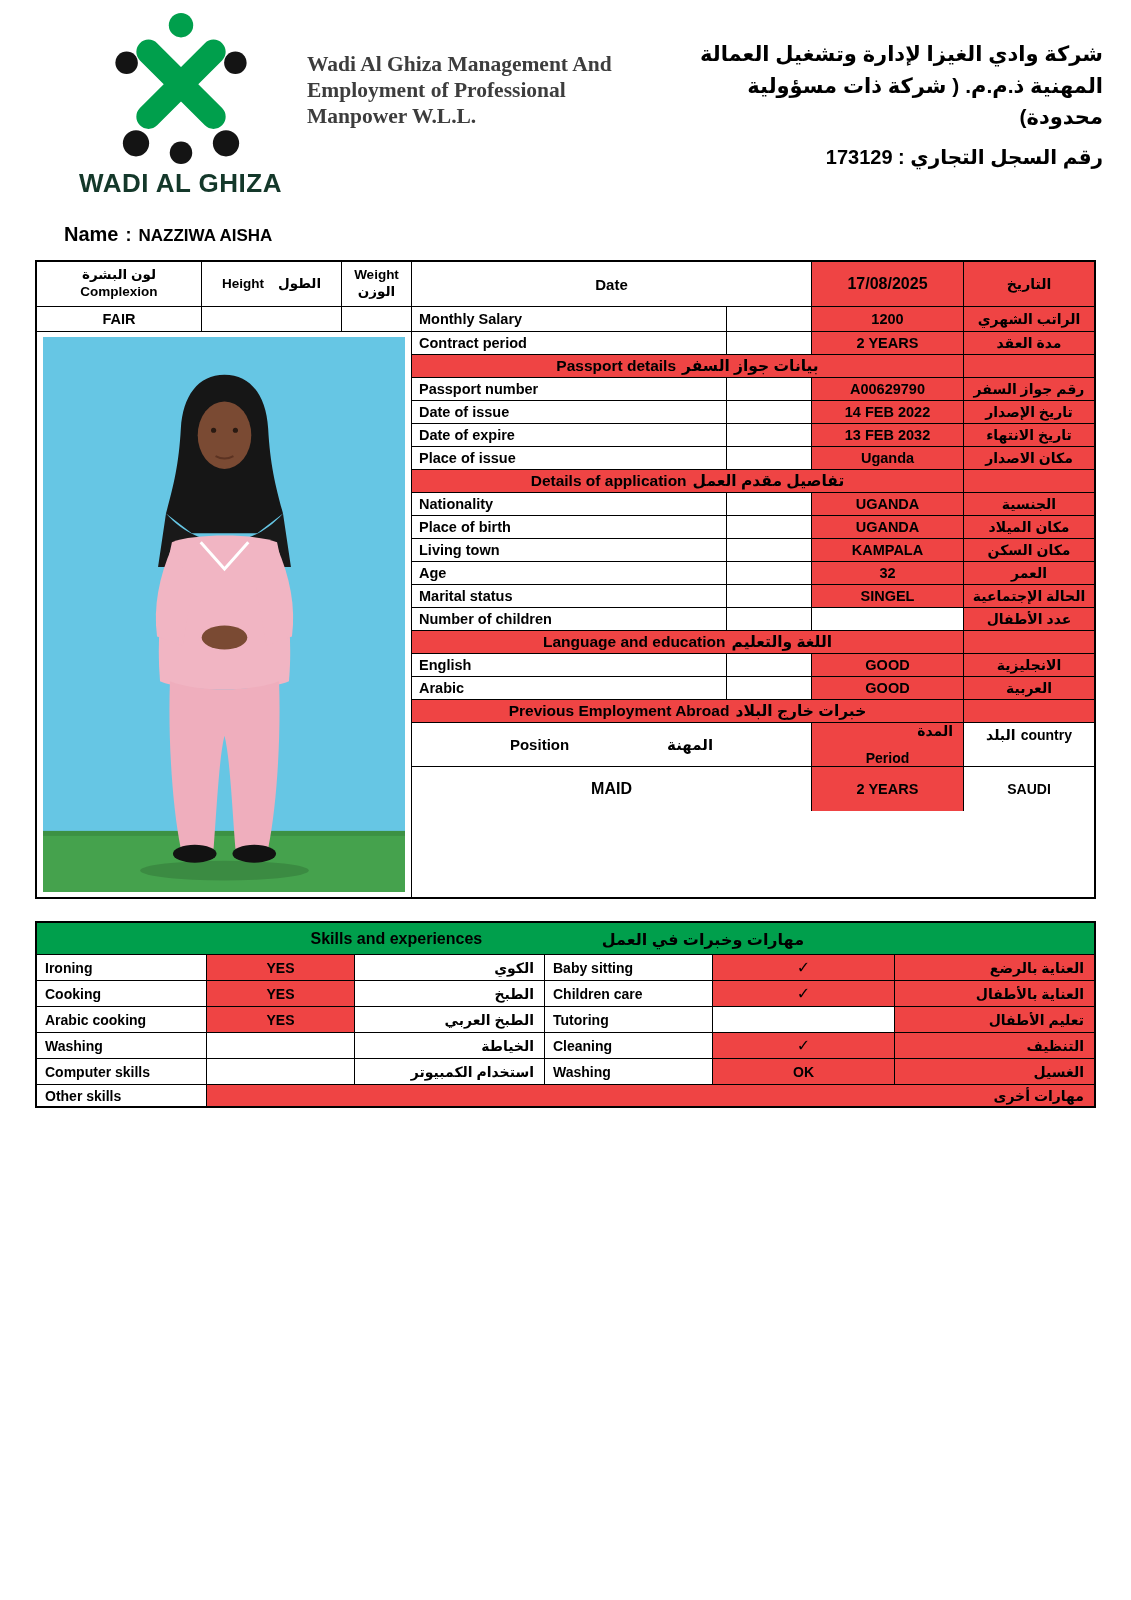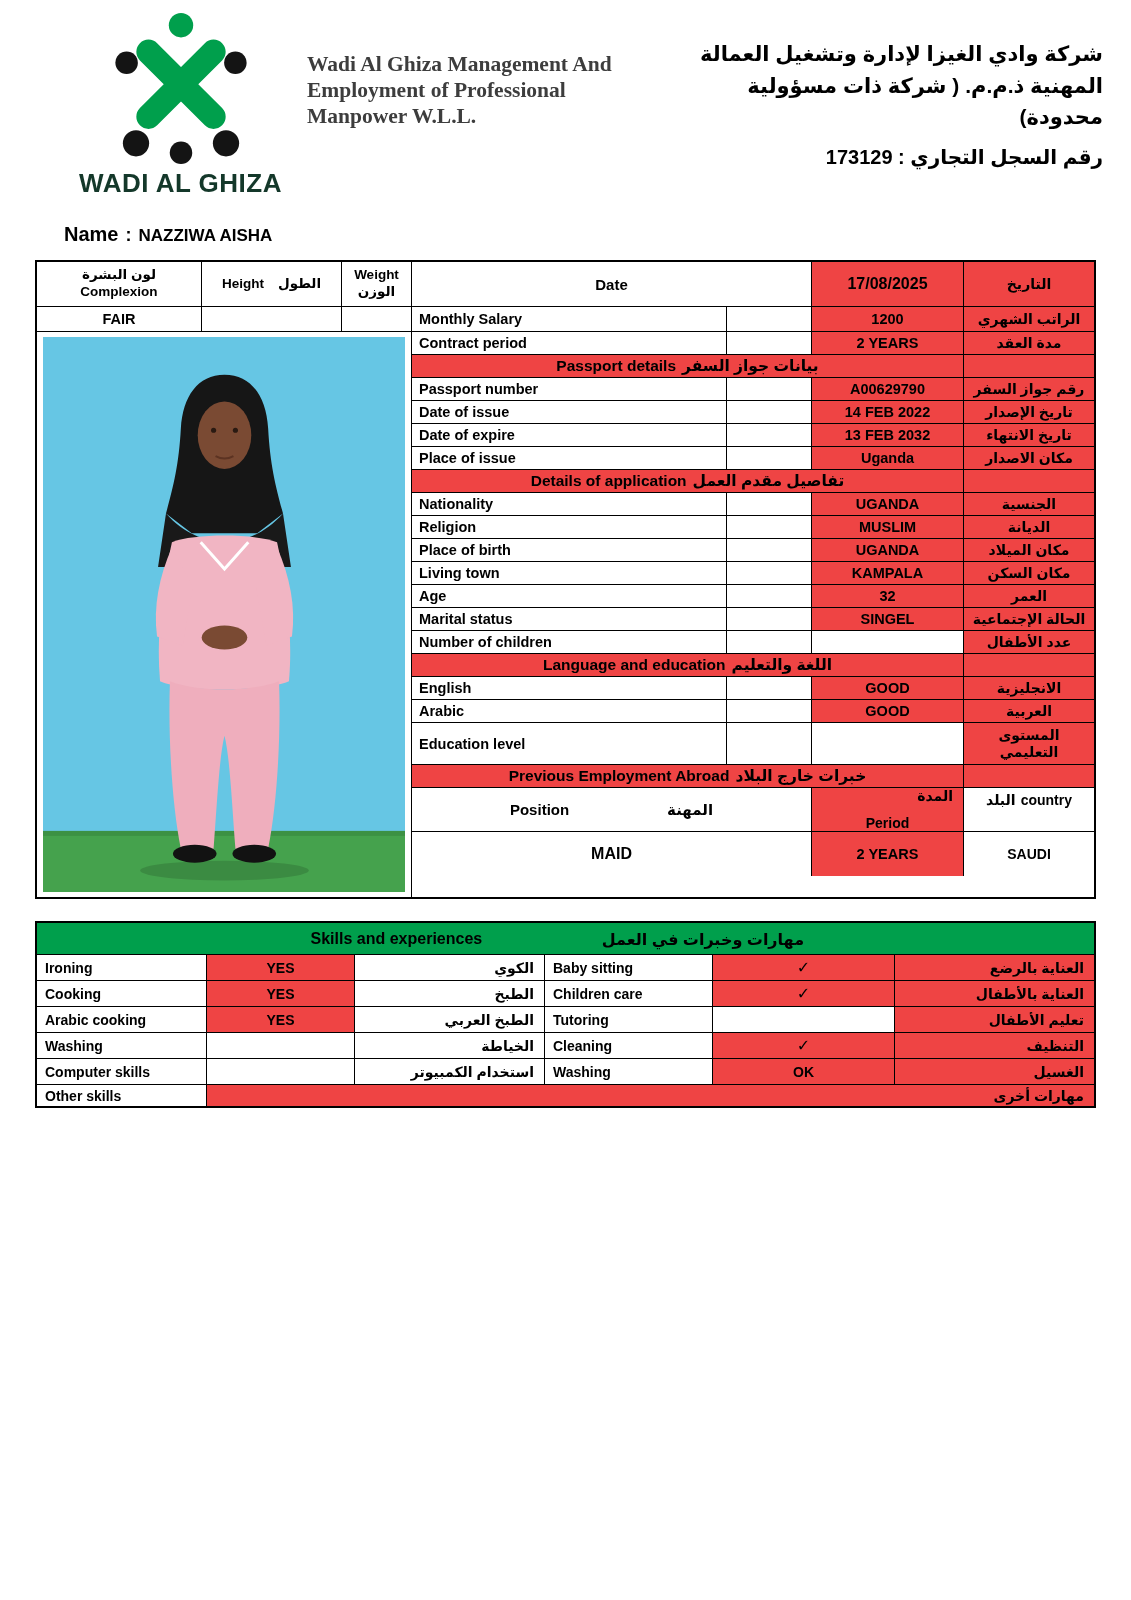--- a/index.html
+++ b/index.html
@@ -228,26 +228,20 @@
         <div class="c ca g"></div>
       </div>
 
       <div class="rr h23">
         <div class="c cl">Nationality</div>
         <div class="c cm"></div>
         <div class="c cv g">UGANDA</div>
         <div class="c ca g">الجنسية</div>
       </div>
 
-      <div class="rr h23">
-        <div class="c cl">Religion</div>
-        <div class="c cm"></div>
-        <div class="c cv g">MUSLIM</div>
-        <div class="c ca g">الديانة</div>
-      </div>
 
 
       <div class="rr h23">
         <div class="c cl">Place of birth</div>
         <div class="c cm"></div>
         <div class="c cv g">UGANDA</div>
         <div class="c ca g">مكان الميلاد</div>
       </div>
 
       <div class="rr h23">
@@ -293,26 +287,20 @@
         <div class="c ca g">الانجليزية</div>
       </div>
 
       <div class="rr h23">
         <div class="c cl">Arabic</div>
         <div class="c cm"></div>
         <div class="c cv g">GOOD</div>
         <div class="c ca g">العربية</div>
       </div>
 
-      <div class="rr h42">
-        <div class="c cl">Education level</div>
-        <div class="c cm"></div>
-        <div class="c cv"></div>
-        <div class="c ca g edu-ar">المستوى التعليمي</div>
-      </div>
 
       <div class="rr h23">
         <div class="c span3 g">
           <span>Previous Employment Abroad</span>
           <span>خبرات خارج البلاد</span>
         </div>
         <div class="c ca g"></div>
       </div>
 
       <div class="rr h44">

